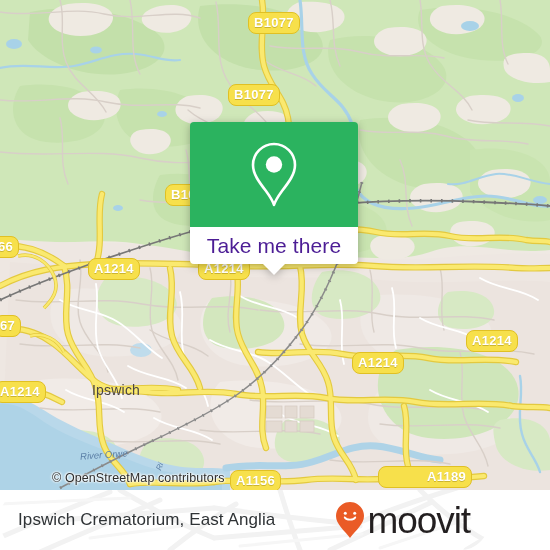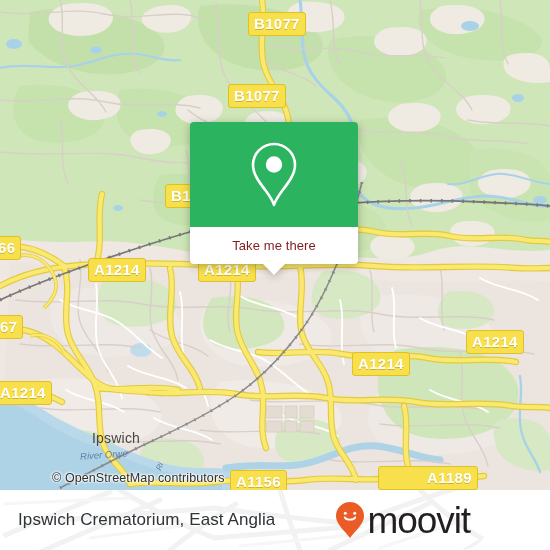--- a/index.html
+++ b/index.html
@@ -31,31 +31,31 @@
     text-shadow: 0 0 2px rgba(255,255,255,.95), 0 0 3px rgba(255,255,255,.95),
                  1px 0 2px rgba(255,255,255,.9), -1px 0 2px rgba(255,255,255,.9);
     padding-left: 44px;
   }
 
   
   .map-label {
     position: absolute; z-index: 18;
     color: #50484a; white-space: nowrap; pointer-events: none;
   }
-  .label-city { font-size: 14px; color: #4a4446; letter-spacing:.2px;margin-top:48px; }
+  .label-city { font-size: 14px; color: #4a4446; letter-spacing:.2px; }
   .label-water { font-size: 9.5px; color: #5b7fa6; font-style: italic; }
 
   
   .shield {
     position: absolute; z-index: 20;
     background: #f7e04b;
     border: 1.4px solid #e0c024;
-    border-radius: 3px;
+    border-radius: 8px;
     color: #ffffff;
-    font-size: 15px;
+    font-size: 13px;
     font-weight: bold;
     line-height: 1;
     padding: 3px 5px 3.5px 5px;
     letter-spacing: .3px;
     white-space: nowrap;
     text-shadow: 0 1px 0 rgba(120,100,0,.35);
   }
 
   
   .callout {
@@ -72,21 +72,21 @@
     display: flex; align-items: center; justify-content: center;
   }
   .callout-bottom {
     height: 37px;
     background: #ffffff;
     border-radius: 0 0 4px 4px;
     display: flex; align-items: center; justify-content: center;
     position: relative;
   }
   .callout-label {
-    font-size: 13px; color: #7f1d1d; letter-spacing: .1px;
+    font-size: 21px; color: #4c1d95; letter-spacing: .1px;
   }
   .callout-tail {
     position: absolute;
     left: 50%; top: 100%;
     transform: translateX(-50%);
     width: 0; height: 0;
     border-left: 11px solid transparent;
     border-right: 11px solid transparent;
     border-top: 11px solid #ffffff;
   }

